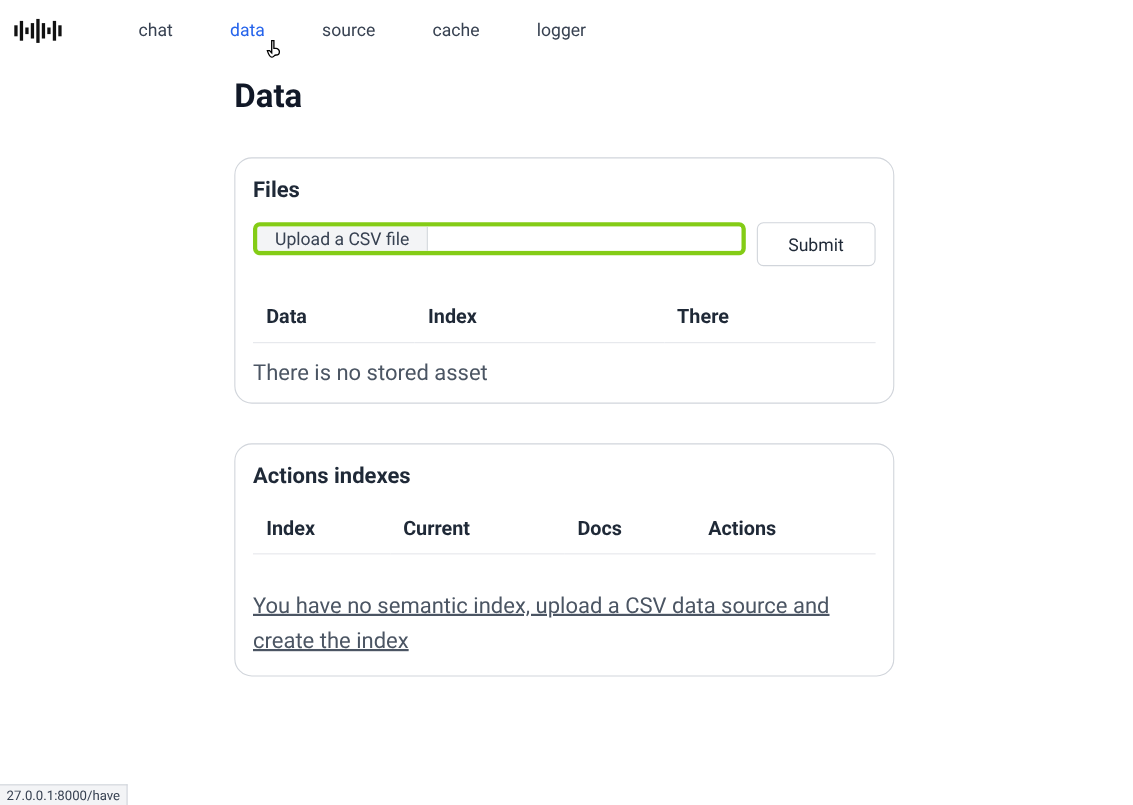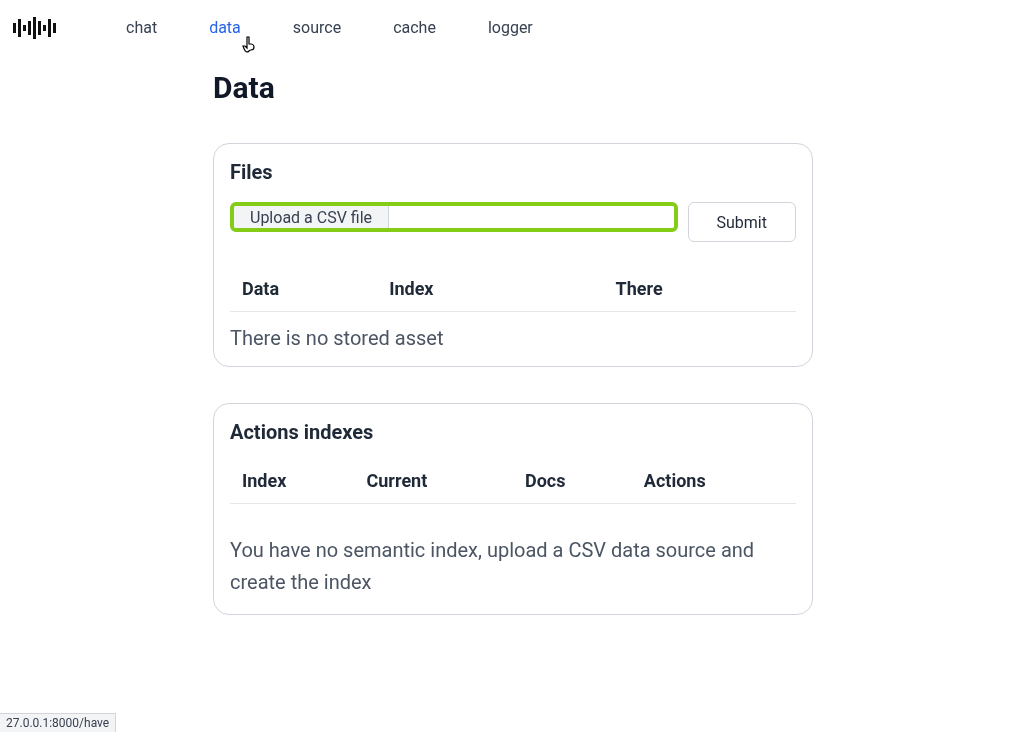--- a/index.html
+++ b/index.html
@@ -216,17 +216,17 @@
     <table>
       <thead>
         <tr>
           <th style="width:22%">Index</th>
           <th style="width:28%">Current</th>
           <th style="width:21%">Docs</th>
           <th>Actions</th>
         </tr>
       </thead>
     </table>
-    <div class="empty-msg" style="padding-top:30px; line-height:1.6;">You have no semantic index, upload a CSV data source and create the index</div>
+    <div class="empty-msg" style="padding-top:30px; line-height:1.6;text-decoration:underline;">You have no semantic index, upload a CSV data source and create the index</div>
   </div>
 </div>
 
 <div class="status-bar">27.0.0.1:8000/have</div>
 
 </body></html>

